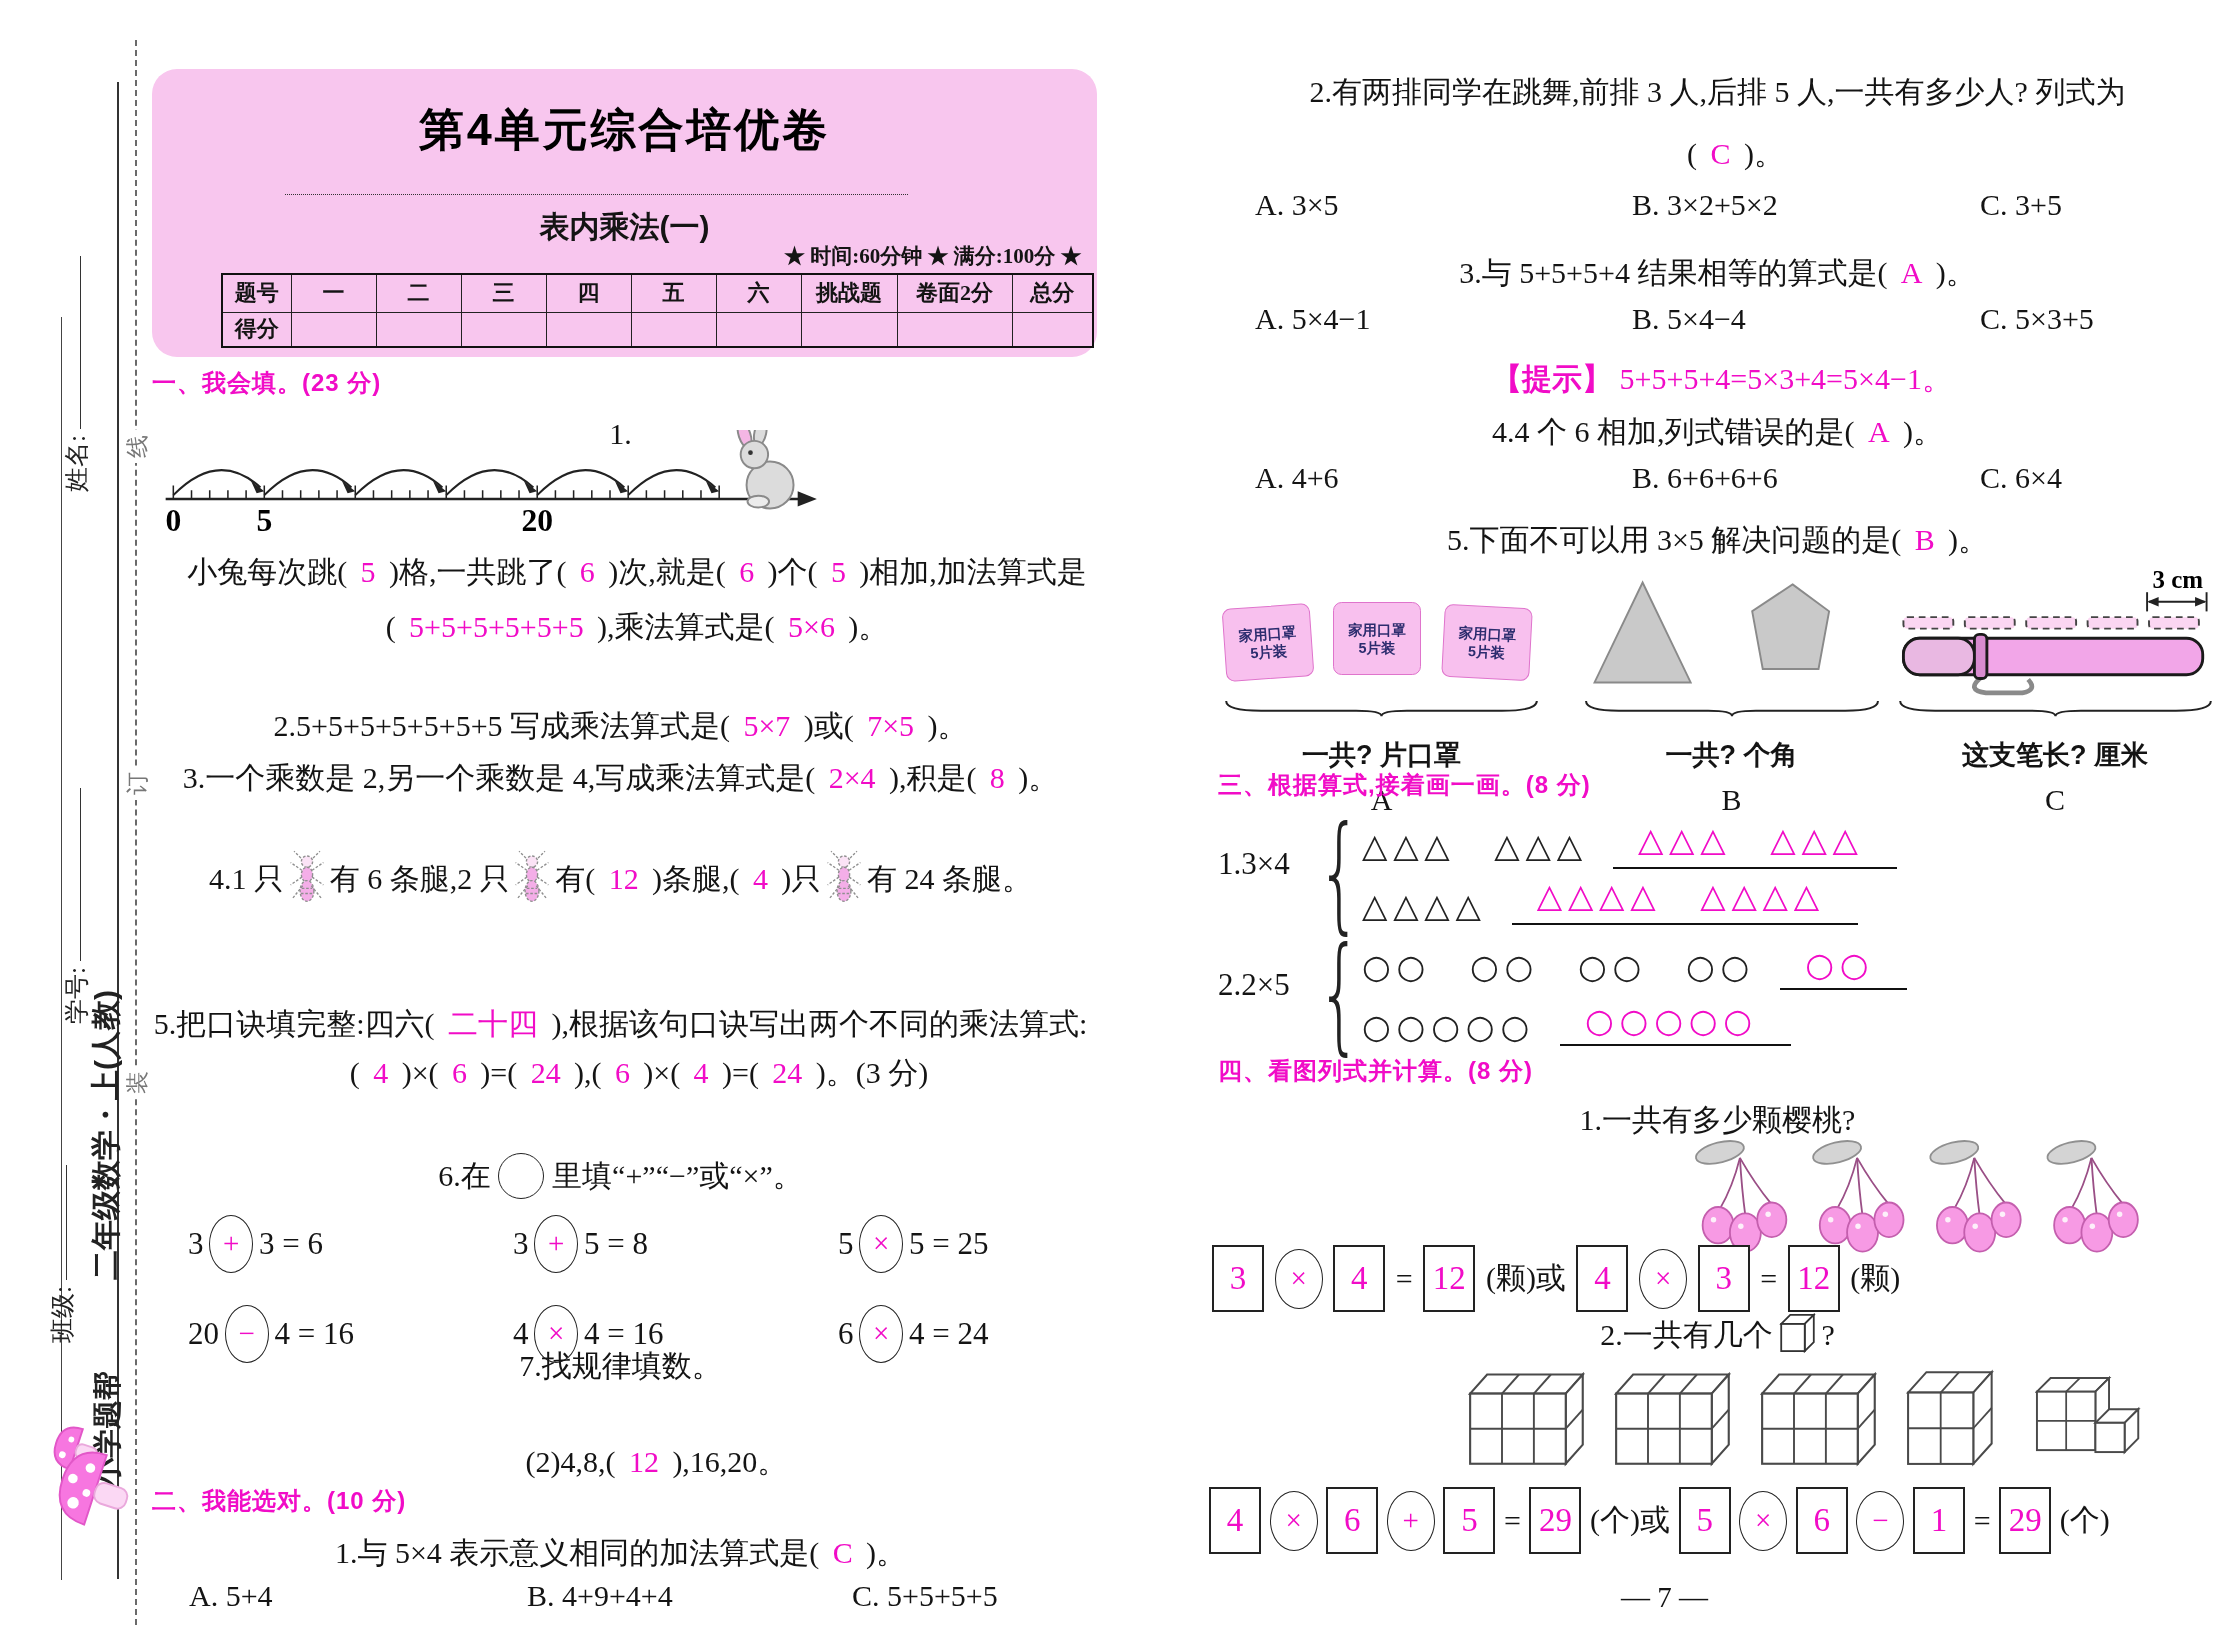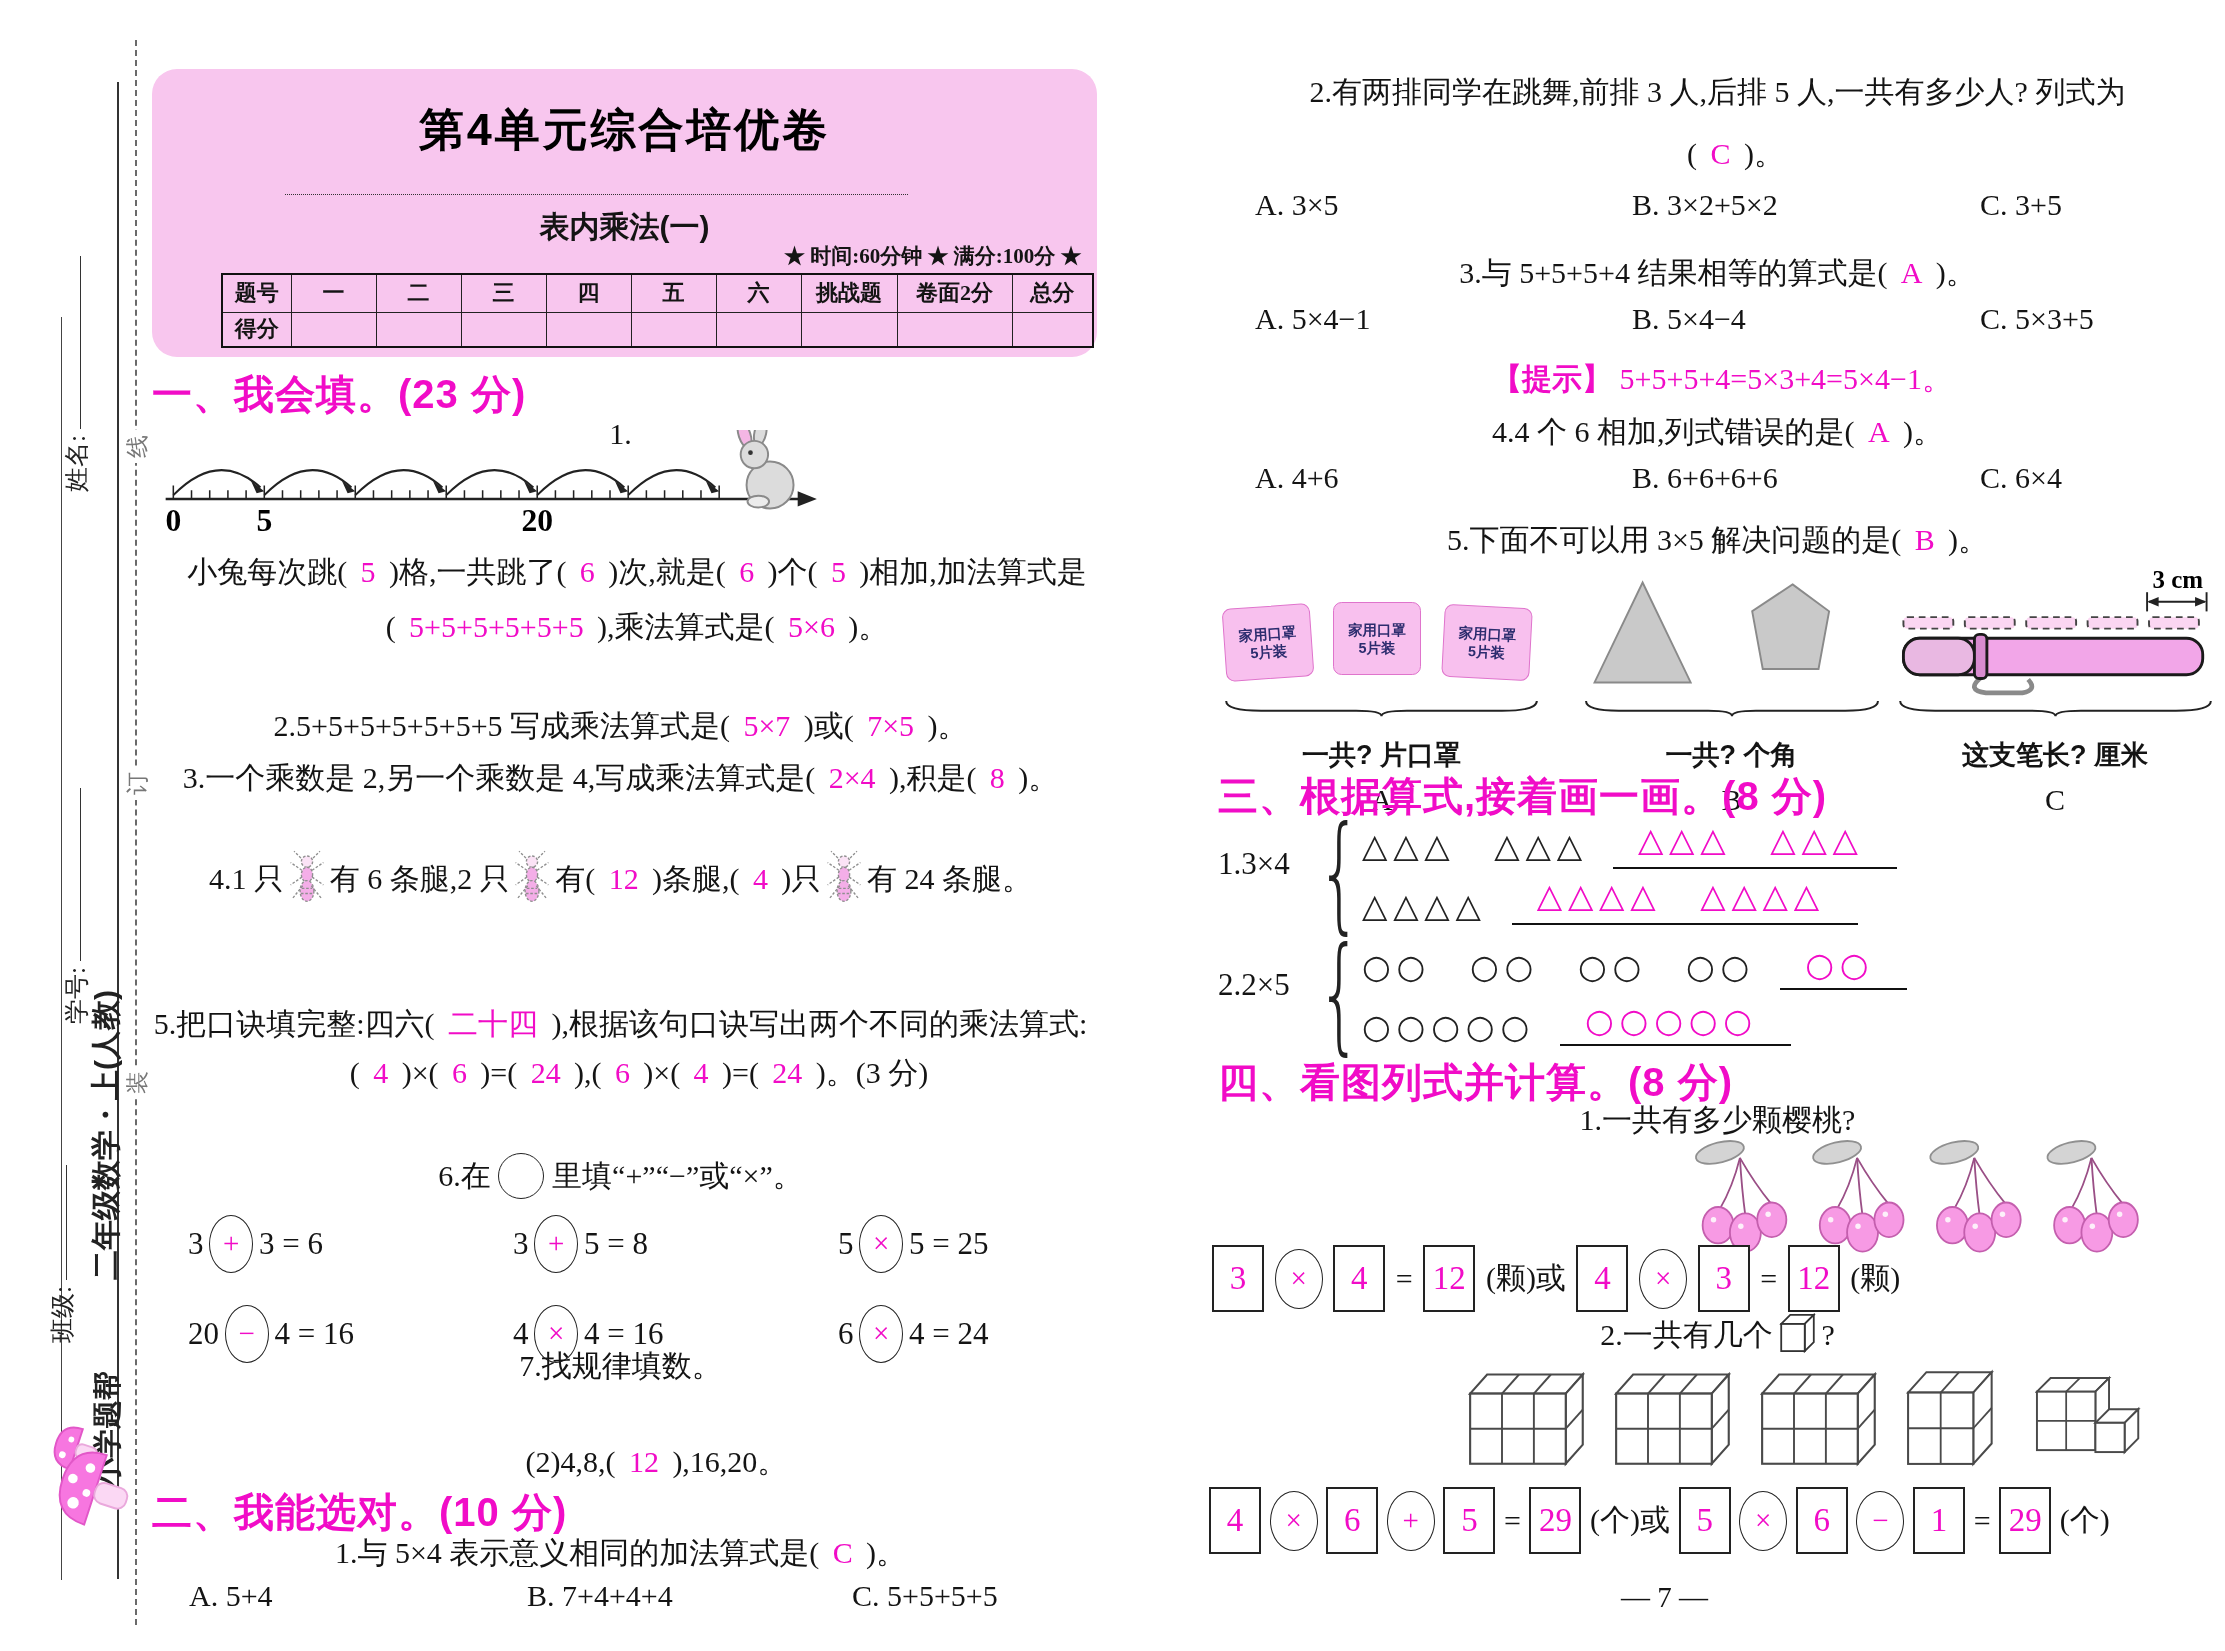--- a/index.html
+++ b/index.html
@@ -33,21 +33,21 @@
   .stable{position:absolute;left:69px;top:204px;border-collapse:collapse;table-layout:fixed;}
   .stable th,.stable td{border:1.9px solid #222;text-align:center;font-size:22px;font-weight:bold;padding:0;}
   .stable tr:first-child th{height:38px;}
   .stable tr:last-child td{height:35px;}
   .stable{border:2.9px solid #111;}
 
   
   .q{position:absolute;font-size:30px;line-height:50px;width:937px;text-align:center;}
   .hang{padding-left:37px;text-indent:-37px;}
   .ans{color:var(--accent);margin:0 13.4px;}
-  .heading{position:absolute;font-family:"Liberation Sans","DejaVu Sans",sans-serif;font-weight:bold;font-size:40px;color:var(--accent);letter-spacing:1px;}
+  .heading{position:absolute;font-family:"Liberation Sans","DejaVu Sans",sans-serif;font-weight:bold;font-size:24px;color:var(--accent);letter-spacing:1px;}
   .optrow{position:absolute;display:flex;font-size:30px;padding-left:37px;}
   .optrow .o1{width:338px;}  .optrow .o2{width:325px;}
   .optrow.r .o1{width:377px;} .optrow.r .o2{width:348px;}
 
   
   .opc{display:inline-flex;width:44px;height:58px;border:1.9px solid #222;border-radius:50%;align-items:center;justify-content:center;color:var(--accent);font-size:29px;margin:0 5.8px;vertical-align:-15.4px;}
   .blank-circ{display:inline-block;width:46px;height:46px;border:1.9px solid #222;border-radius:50%;vertical-align:-12.5px;margin:0 7.7px;}
   .eqgrid{position:absolute;left:188px;top:1168px;display:grid;grid-template-columns:325px 325px auto;row-gap:21px;font-size:31px;align-items:center;}
   .eqgrid .cell{height:69px;display:flex;align-items:center;}
 
@@ -367,21 +367,21 @@
   <p class="q" style="left:188px;top:1437px">
     <span>(2)4,8,(</span><span class="ans">12</span><span>),16,20。</span>
   </p>
 
   <div class="heading" style="left:152px;top:1485px">二、我能选对。(10 分)</div>
   <p class="q hang" style="left:152px;top:1528px">
     <span>1.</span><span>与 5×4 表示意义相同的加法算式是(</span><span class="ans">C</span><span>)。</span>
   </p>
   <div class="optrow" style="left:152px;top:1579px">
     <span class="o1">A. 5+4</span>
-    <span class="o2">B. 7+4+4+4</span>
+    <span class="o2">B. 4+9+4+4</span>
     <span>C. 5+5+5+5</span>
   </div>
 
   <p class="q hang" style="left:1218px;top:67px;width:999px">
     <span>2.</span><span>有两排同学在跳舞,前排 3 人,后排 5 人,一共有多少人? 列式为</span>
   </p>
   <p class="q" style="left:1255px;top:129px;width:961px">
     <span>(</span><span class="ans">C</span><span>)。</span>
   </p>
   <div class="optrow r" style="left:1218px;top:188px">

